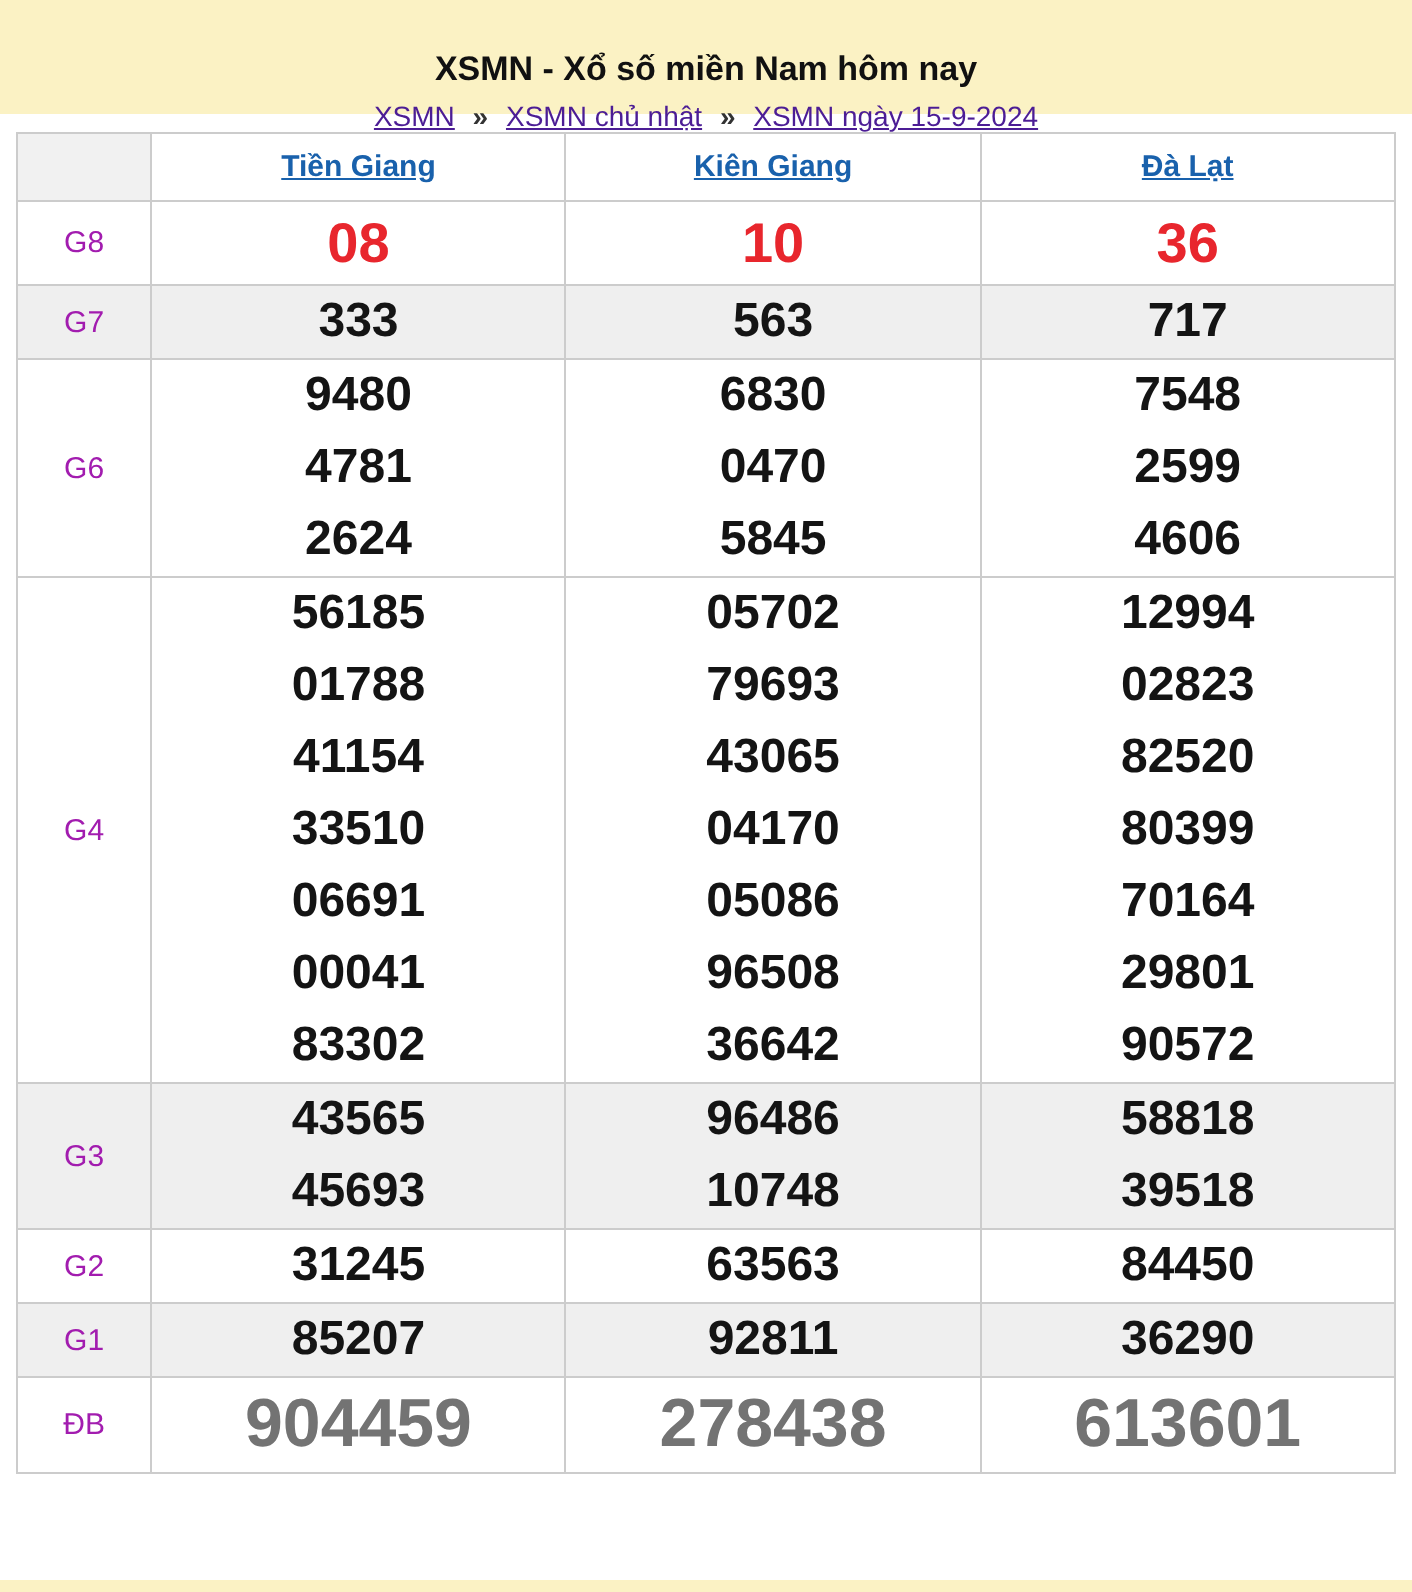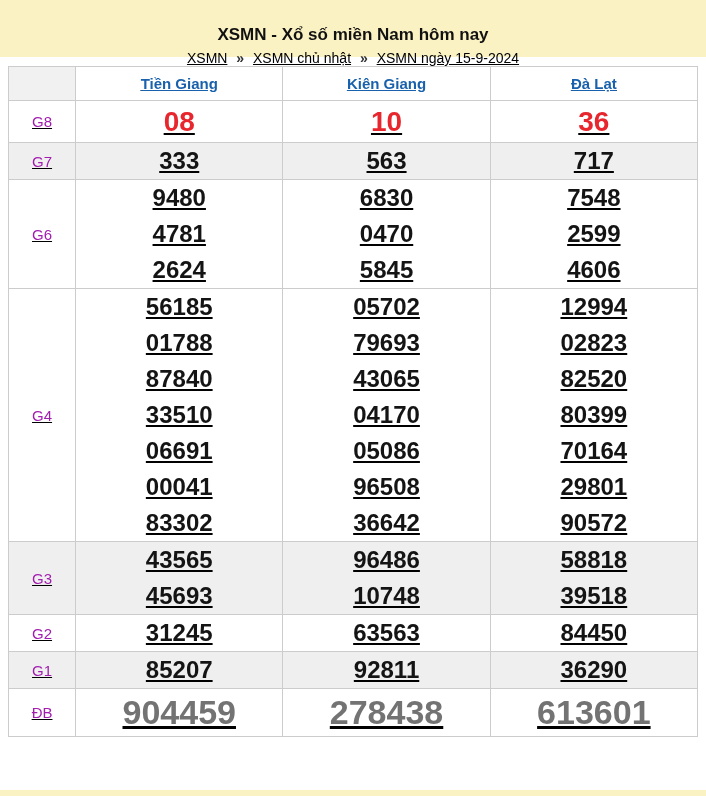--- a/index.html
+++ b/index.html
@@ -23,31 +23,31 @@
     font-weight: bold;
     color: #111;
     line-height: 21px;
   }
   .breadcrumb {
     margin-top: 4px;
     font-size: 14px;
     line-height: 18px;
   }
   .breadcrumb a {
-    color: #000000;
+    color: #4c1d95;
     text-decoration: underline;
     cursor: pointer;
   }
   .breadcrumb .sep {
     color: #333;
     margin: 0 5px;
     font-weight: bold;
   }
   
-  .table-wrap { margin: 9px 8px 0 8px; text-decoration: underline; }
+  .table-wrap { margin: 9px 8px 0 8px; }
   table.results {
     width: 690px;
     border-collapse: collapse;
     table-layout: fixed;
   }
   table.results th, table.results td {
     border: 1px solid #ccc;
     text-align: center;
     vertical-align: middle;
     padding: 0;
@@ -171,21 +171,21 @@
       <div>4606</div>
     </td>
   </tr>
 
 
   <tr>
     <td class="plabel">G4</td>
     <td class="nums">
       <div>56185</div>
       <div>01788</div>
-      <div>87840</div>
+      <div>41154</div>
       <div>33510</div>
       <div>06691</div>
       <div>00041</div>
       <div>83302</div>
     </td>
     <td class="nums">
       <div>05702</div>
       <div>79693</div>
       <div>43065</div>
       <div>04170</div>

